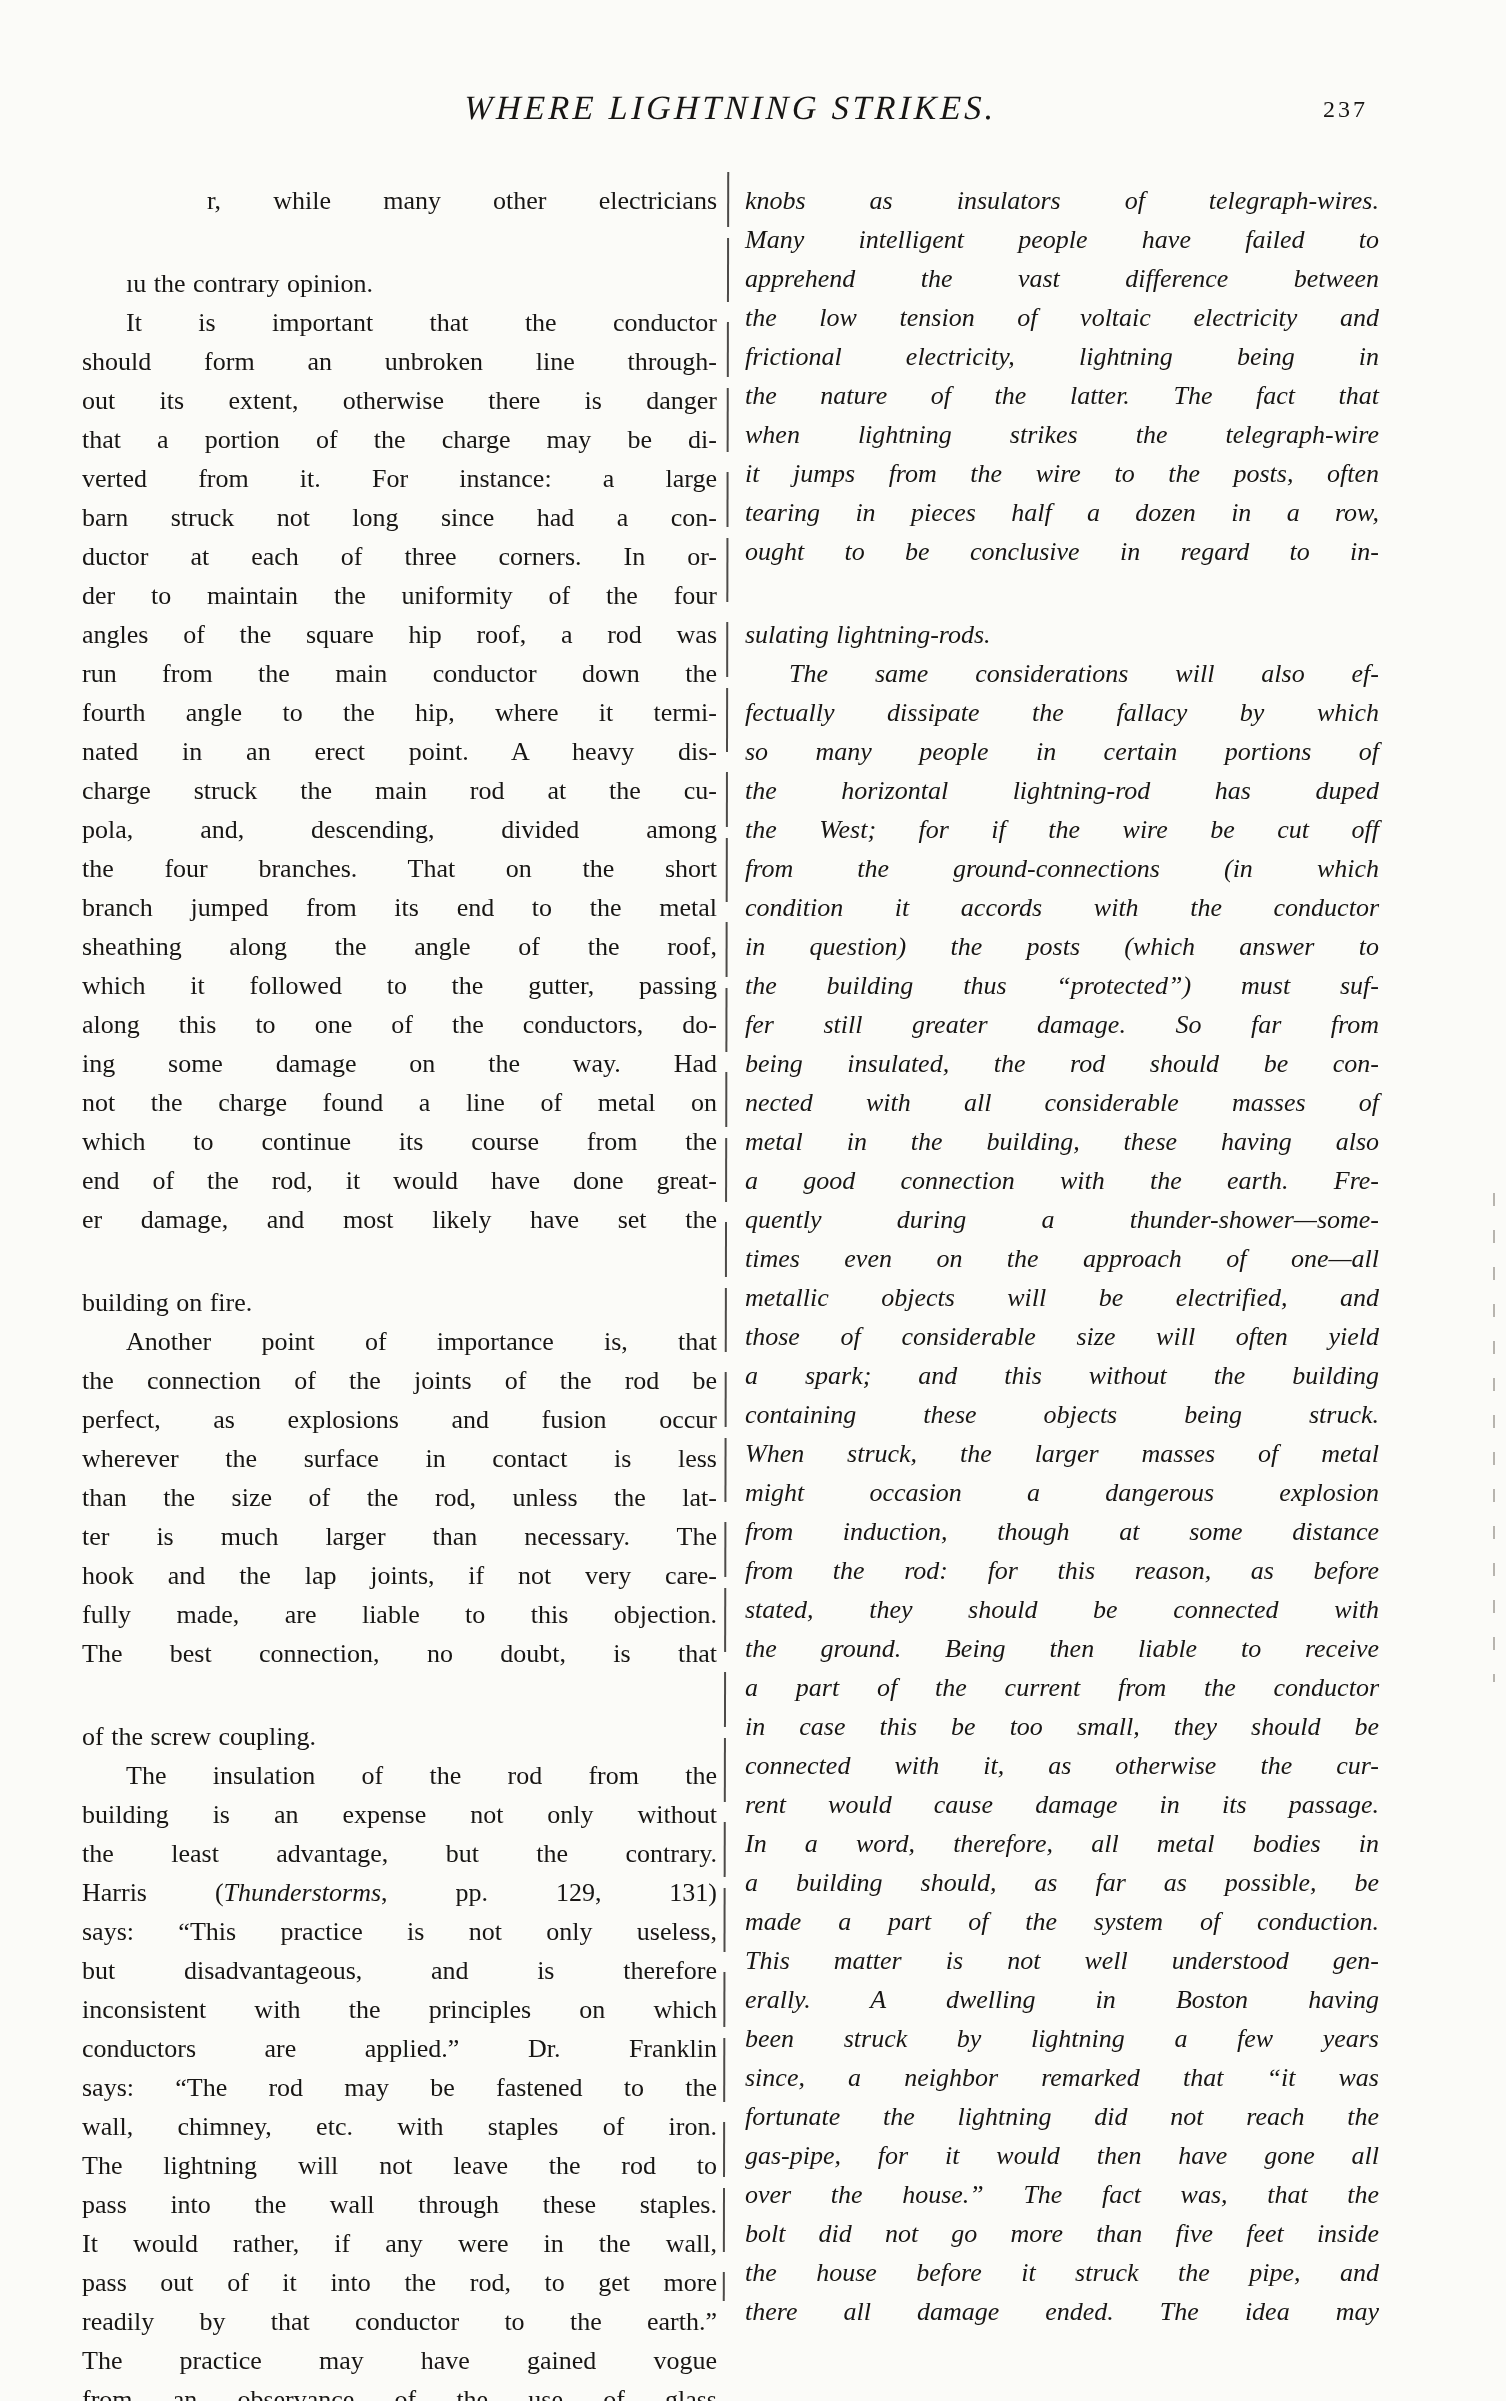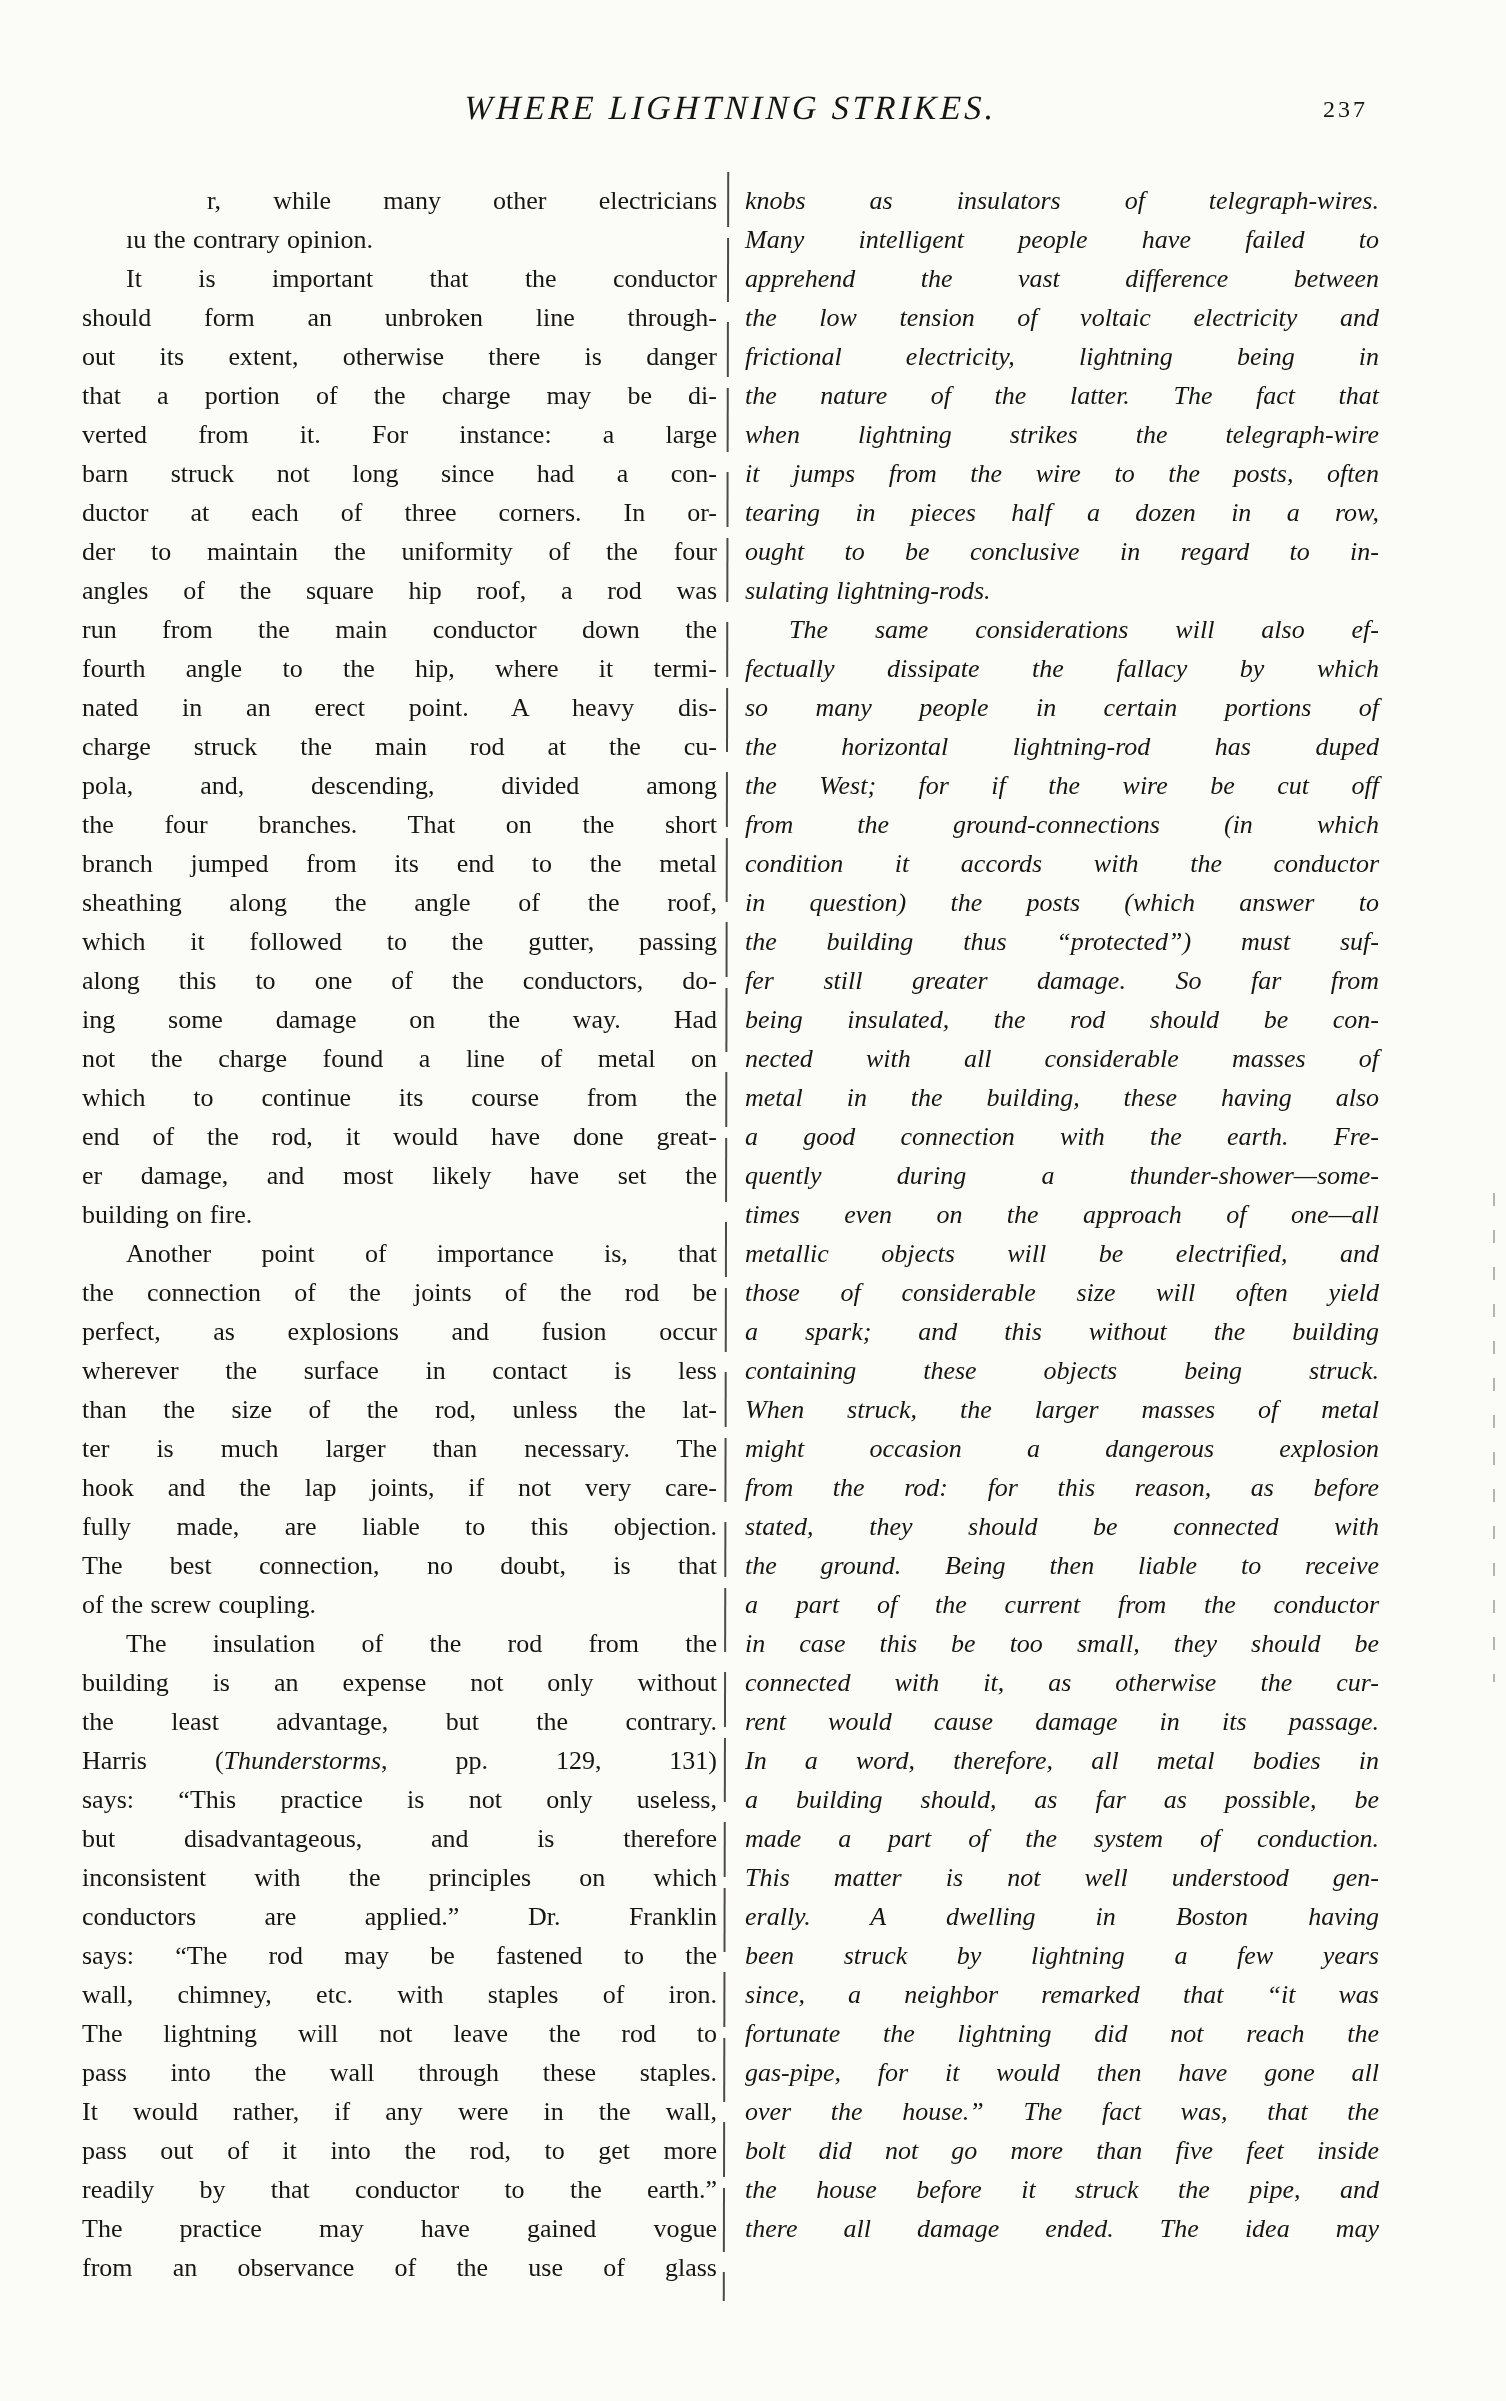--- a/index.html
+++ b/index.html
@@ -42,21 +42,21 @@
   .col.left  { left: 82px;  width: 635px; }
   .col.right { left: 745px; width: 634px; font-style: italic; }
   .ln {
     height: 39px;
     line-height: 39px;
     text-align: justify;
     text-align-last: justify;
     word-spacing: 1px;
     white-space: nowrap;
   }
-  .ln.last { text-align-last: left; }
+  .ln.last { text-align-last: left; margin-top: 44px; }
   .ln.i1 { padding-left: 44px; }
   .ln.i2 { padding-left: 125px; }
   .rule {
     position: absolute;
     left: 725px;
     top: 172px;
     width: 1.5px;
     height: 2129px;
     background: repeating-linear-gradient(
       180deg,
@@ -177,20 +177,21 @@
       <div class="ln">metal in the building, these having also</div>
       <div class="ln">a good connection with the earth. Fre-</div>
       <div class="ln">quently during a thunder-shower—some-</div>
       <div class="ln">times even on the approach of one—all</div>
       <div class="ln">metallic objects will be electrified, and</div>
       <div class="ln">those of considerable size will often yield</div>
       <div class="ln">a spark; and this without the building</div>
       <div class="ln">containing these objects being struck.</div>
       <div class="ln">When struck, the larger masses of metal</div>
       <div class="ln">might occasion a dangerous explosion</div>
+      <div class="ln">from induction, though at some distance</div>
       <div class="ln">from the rod: for this reason, as before</div>
       <div class="ln">stated, they should be connected with</div>
       <div class="ln">the ground. Being then liable to receive</div>
       <div class="ln">a part of the current from the conductor</div>
       <div class="ln">in case this be too small, they should be</div>
       <div class="ln">connected with it, as otherwise the cur-</div>
       <div class="ln">rent would cause damage in its passage.</div>
       <div class="ln">In a word, therefore, all metal bodies in</div>
       <div class="ln">a building should, as far as possible, be</div>
       <div class="ln">made a part of the system of conduction.</div>

